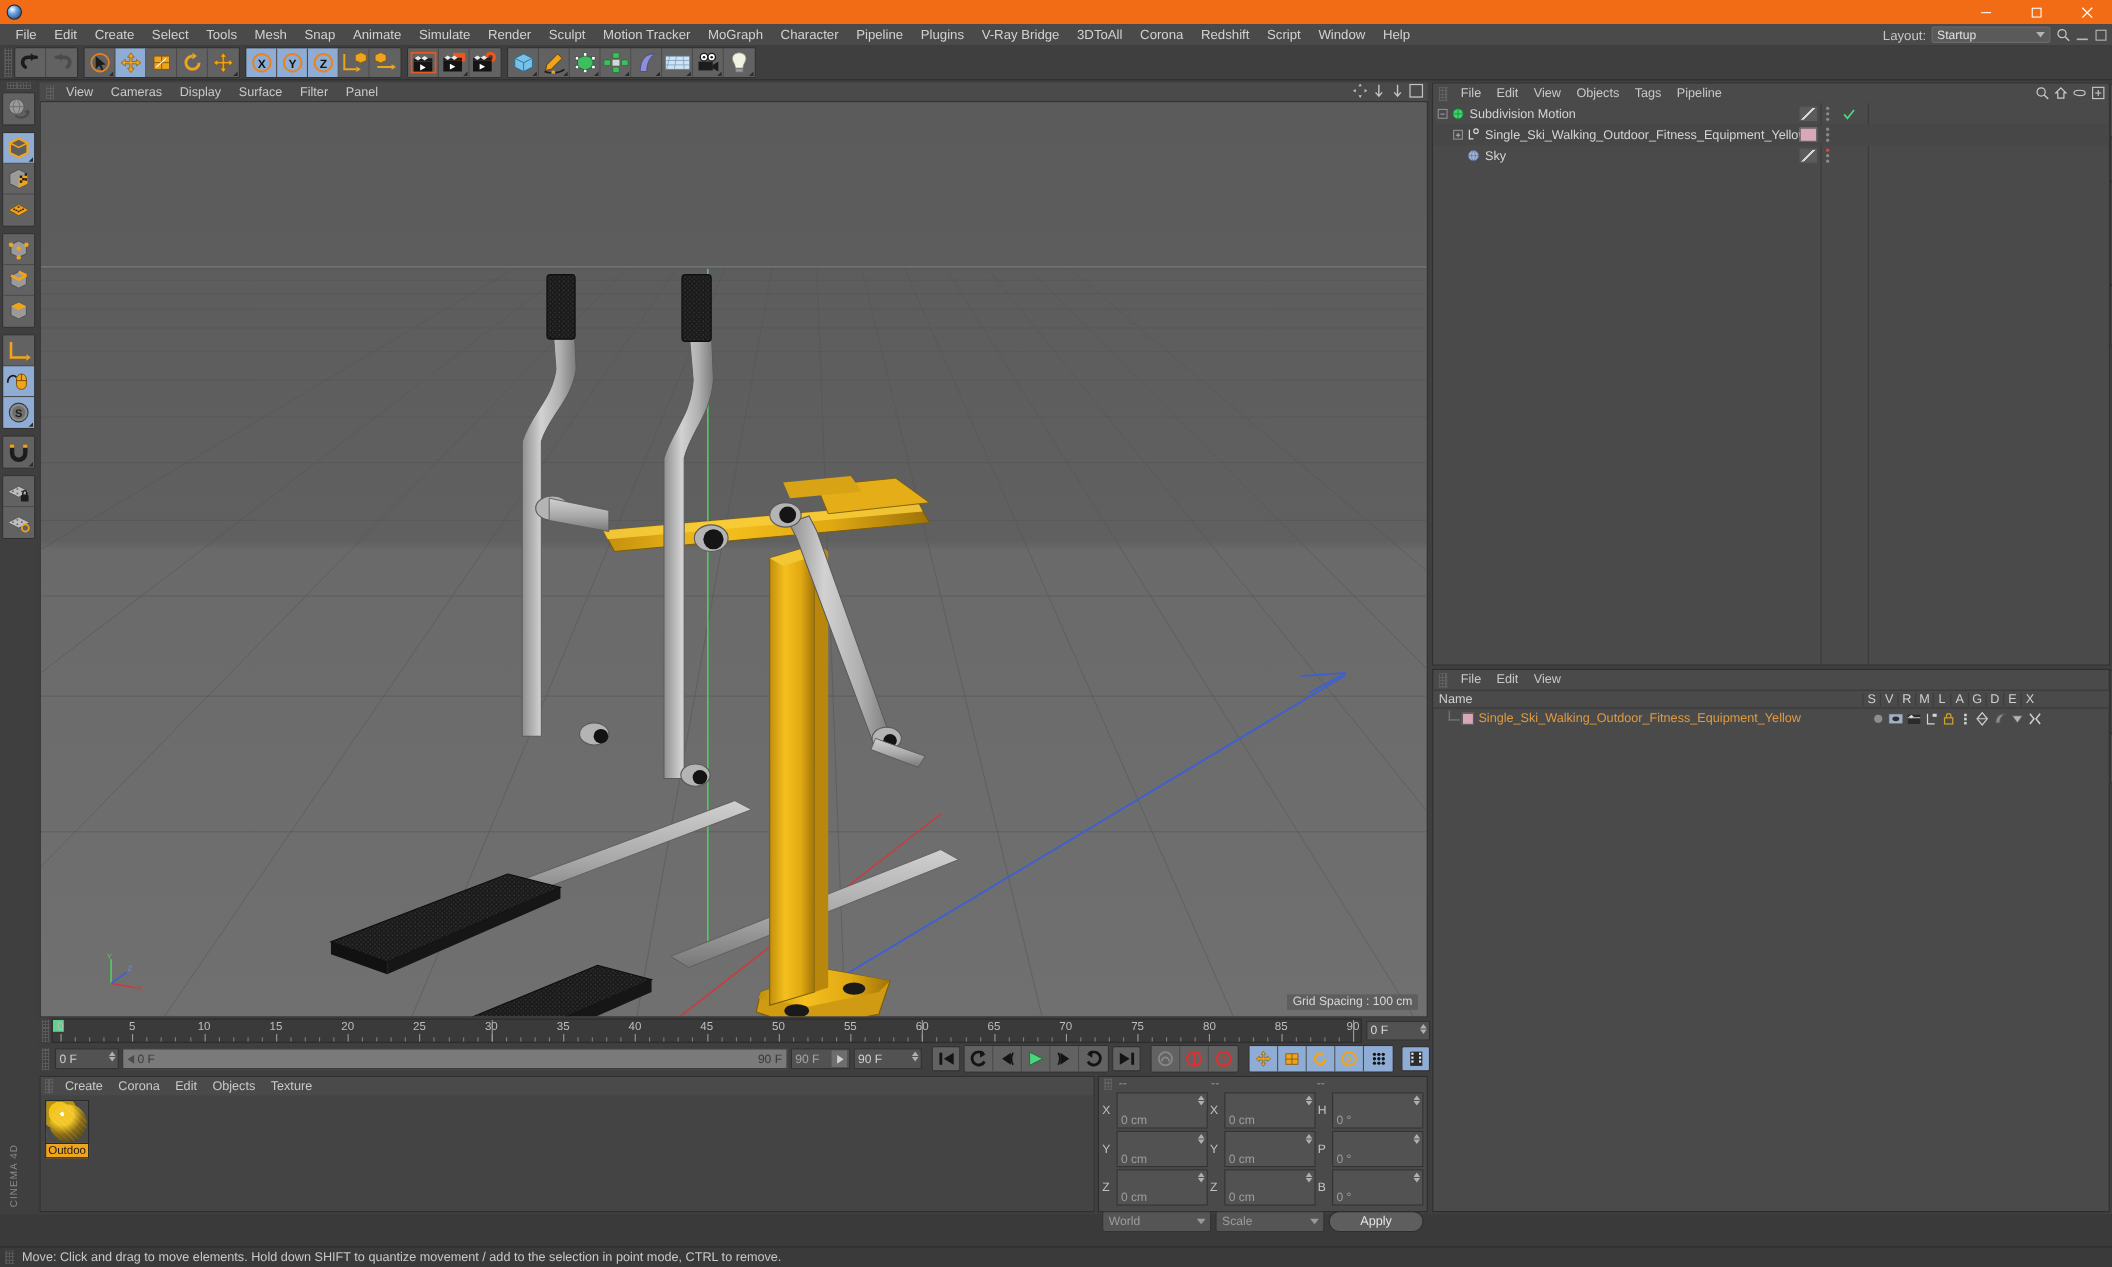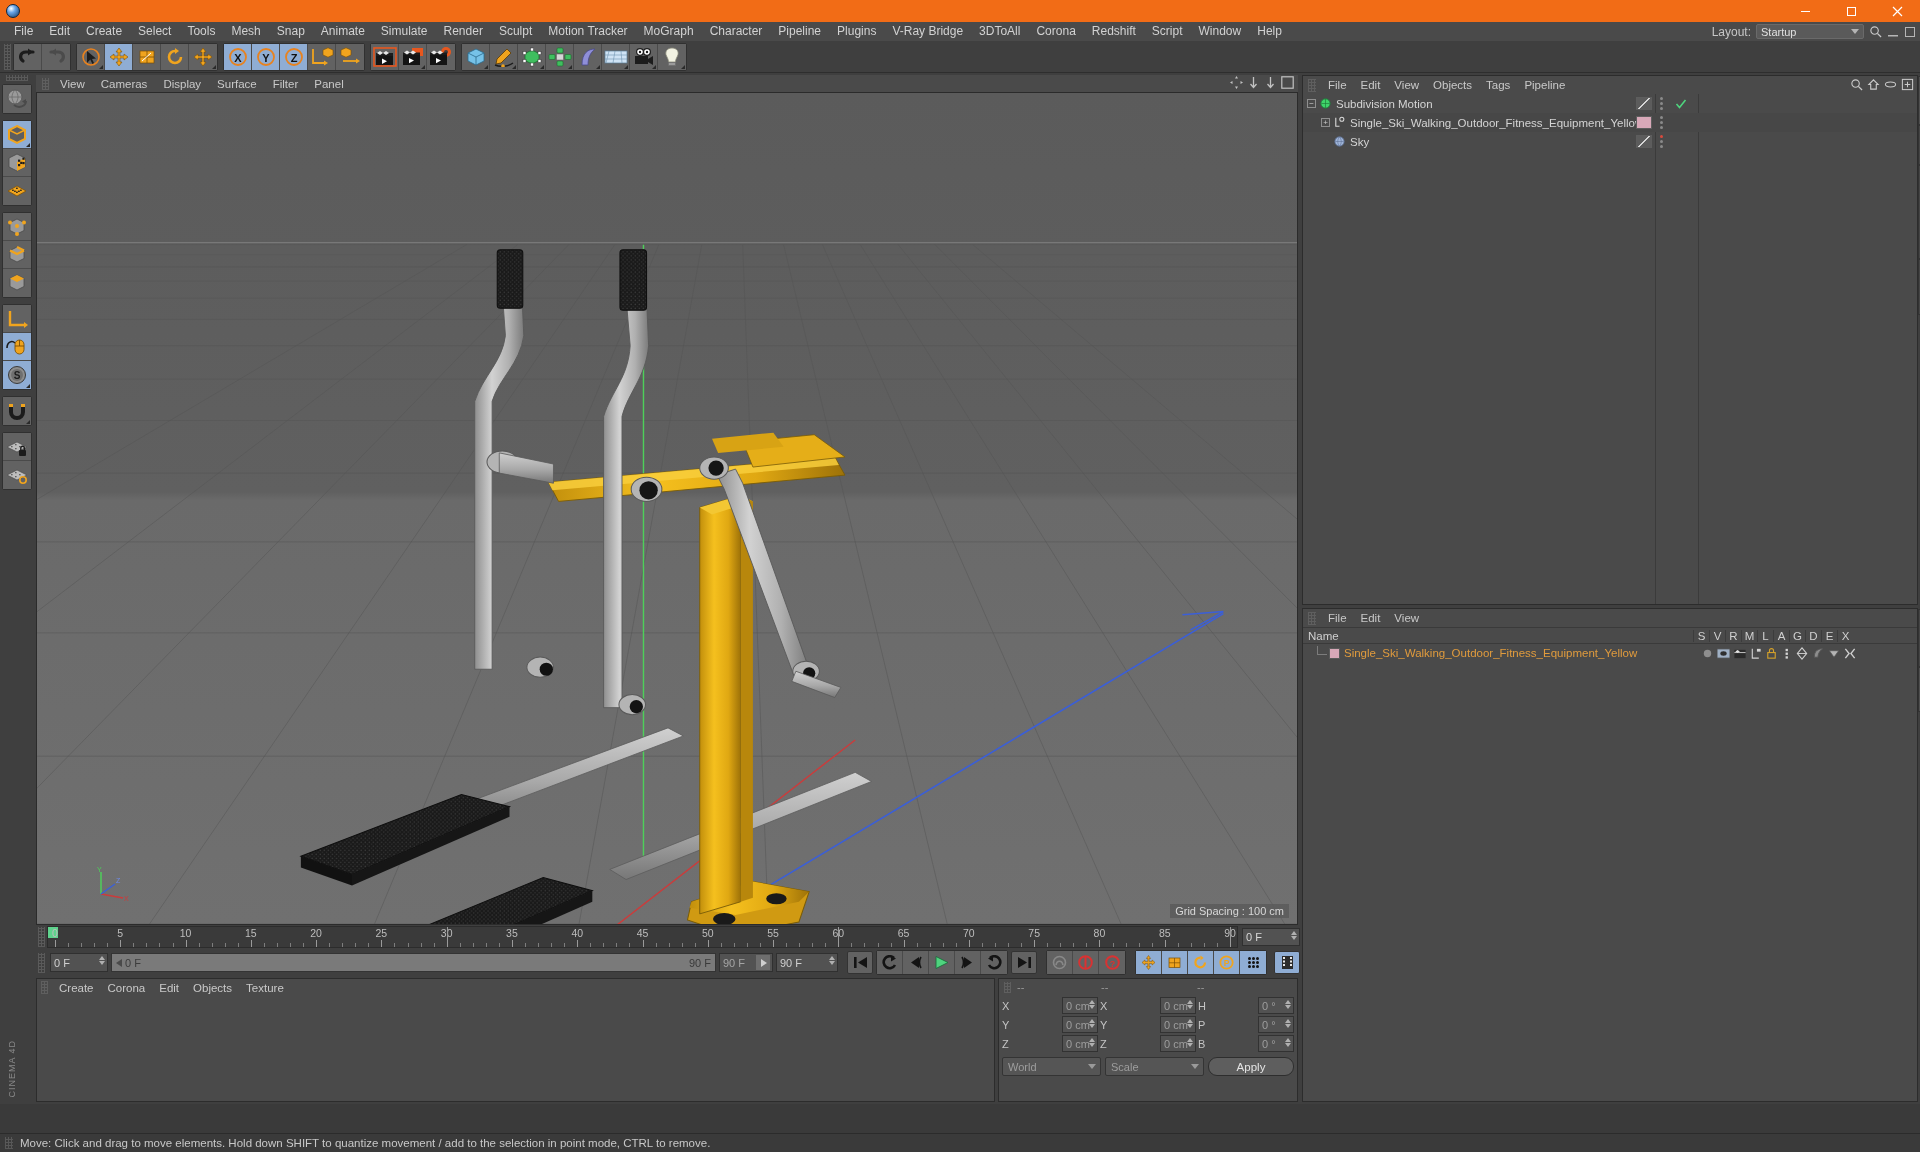--- a/index.html
+++ b/index.html
@@ -160,22 +160,22 @@
              border:1px solid #2a2a2a; border-top:none; line-height:12px; overflow:hidden; white-space:nowrap;}
   .coordpanel { width:300px; flex:0 0 300px; background:#4a4a4a; border:1px solid #2c2c2c; display:flex; flex-direction:column;}
   .coord-head { height:16px; display:flex; align-items:center; padding-left:2px; gap:0; font-size:11px; color:#9a9a9a;}
   .coord-head .g { width:7px; height:11px; margin:0 6px 0 3px;
      background-image:repeating-linear-gradient(90deg,#6d6d6d 0 1px,transparent 1px 3px),
                       repeating-linear-gradient(0deg,#6d6d6d 0 1px,transparent 1px 3px); opacity:.6;}
   .coord-head span { display:inline-block; }
   .coordgrid { flex:1 1 auto; padding:2px 3px; display:flex; flex-direction:column; gap:2px;}
   .crow { display:flex; gap:2px; align-items:center; }
   .clabel { width:11px; font-size:11px; color:#c4c4c4; text-align:left; }
-  .cfield { flex:1 1 0; height:17px; background:#525252; border:1px solid #323232;
-            font-size:11px; color:#9d9d9d; display:flex; align-items:center; padding:0 3px; position:relative;margin-left:47px;}
+  .cfield { flex:1 1 0; height:33px; background:#525252; border:1px solid #323232;
+            font-size:11px; color:#9d9d9d; display:flex; align-items:flex-end; padding:0 3px; position:relative;}
   .crow-bottom { display:flex; gap:4px; margin-top:3px; }
   .csel { flex:1 1 0; height:19px; background:#555555; border:1px solid #343434; border-radius:2px;
           font-size:11px; color:#9d9d9d; display:flex; align-items:center; padding:0 5px; position:relative;}
   .csel .caret { position:absolute; right:4px; width:0;height:0;
      border-left:4px solid transparent;border-right:4px solid transparent;border-top:5px solid #9a9a9a;}
   .applybtn { flex:0 0 86px; height:19px; background:#5e5e5e; border:1px solid #2e2e2e; border-radius:9px;
               font-size:11.5px; color:#e4e4e4; display:flex; align-items:center; justify-content:center;}
 
   
   .rightdock { width:620px; flex:0 0 620px; background:#3f3f3f; display:flex; flex-direction:column; padding:2px; gap:3px;}
@@ -1089,20 +1089,29 @@
       <div class="bottom">
         <div class="matpanel">
           <div class="panel-menu">
             <div class="g"></div>
             <div class="mi">Create</div>
             <div class="mi">Corona</div>
             <div class="mi">Edit</div>
             <div class="mi">Objects</div>
             <div class="mi">Texture</div>
           </div>
+          <div class="matbody">
+            <div class="matchip">
+              <div class="matthumb">
+                <div class="sphere"></div>
+                <div class="specks"></div>
+              </div>
+              <div class="matname">Outdoo</div>
+            </div>
+          </div>
         </div>
 
         <div class="coordpanel">
           <div class="coord-head">
             <div class="g"></div>
             <span style="width:84px">--</span>
             <span style="width:96px">--</span>
             <span style="width:80px">--</span>
           </div>
           <div class="coordgrid">

